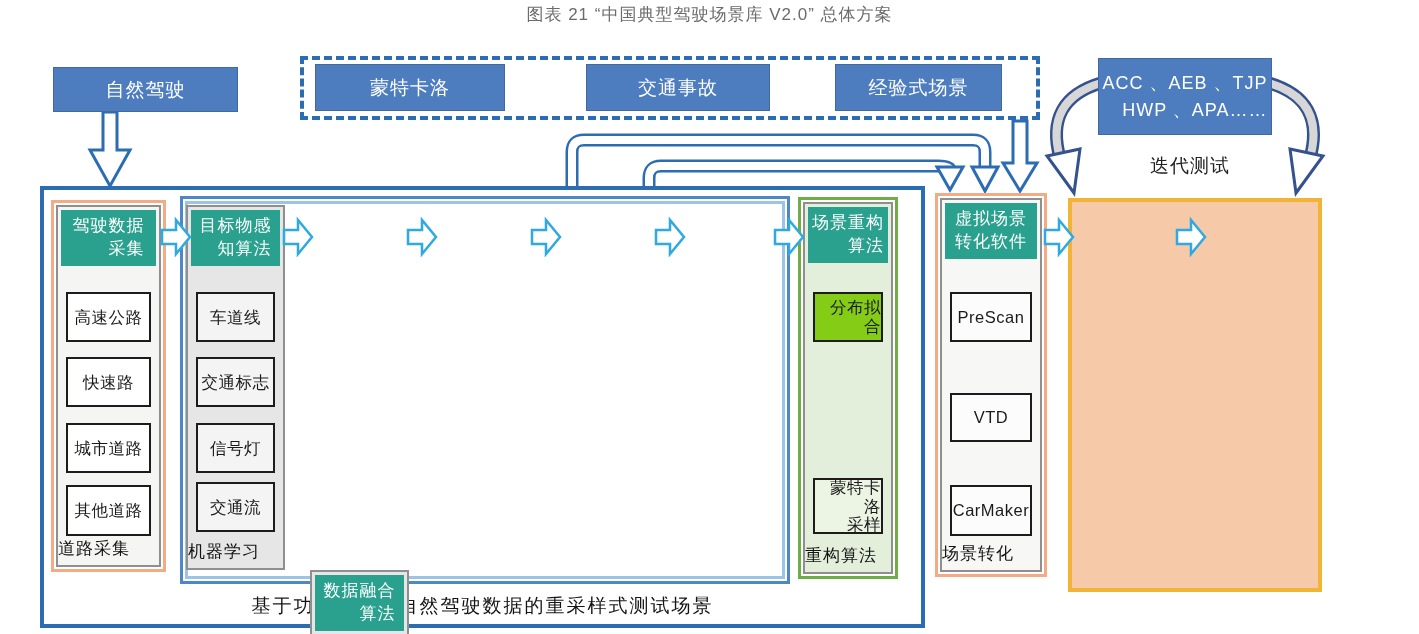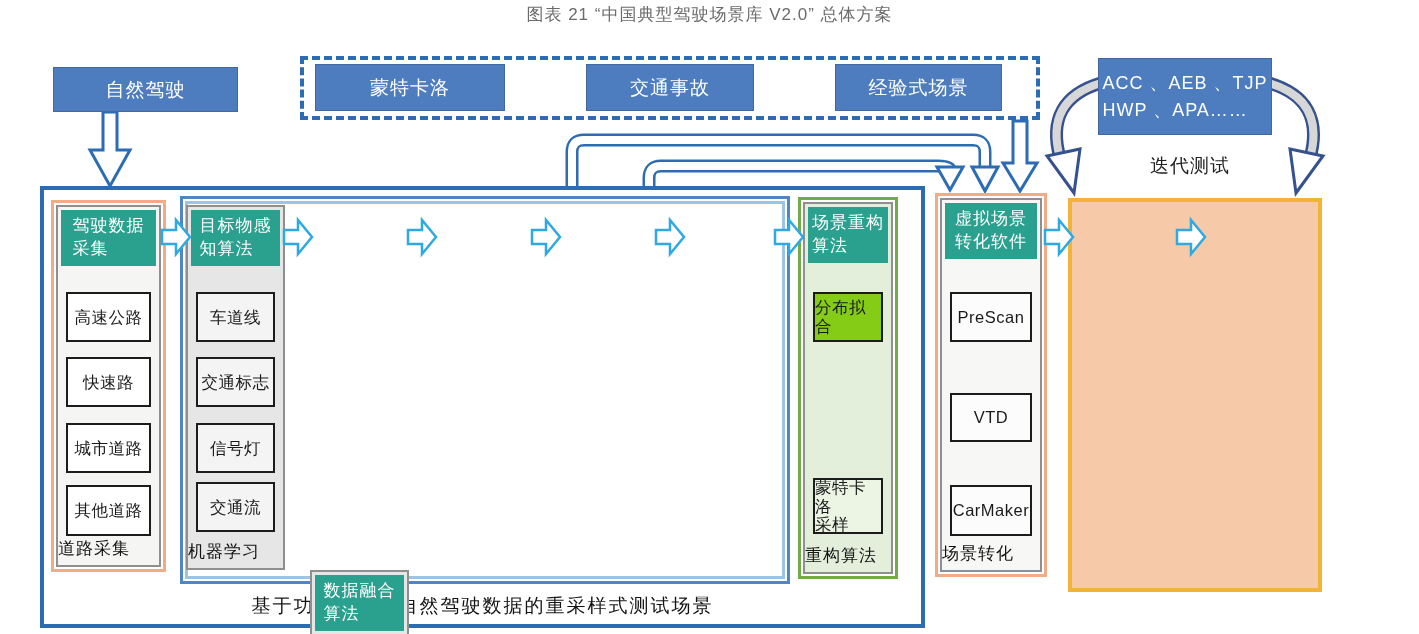--- a/index.html
+++ b/index.html
@@ -1,19 +1,19 @@
 <!DOCTYPE html>
 <html style="--blue: #4D7DBE; --darkblue: #2B6CB3; --teal: #2AA08E; --cyan: #2FA9E1; --orange: #F2AB84; --green: #70AD47; --yellow: #F2B437; --peach: #F6C9A8; --lgreen: #E3EFDA;"><head>
 <meta charset="utf-8">
 <style>
   html,body{margin:0;padding:0;background:#fff;}
   #stage{position:relative;width:1419px;height:634px;background:#fff;overflow:hidden;
          font-family:"Liberation Sans","DejaVu Sans",sans-serif;color:#1a1a1a;}
   .abs{position:absolute;box-sizing:border-box;}
-  .ctr{display:flex;align-items:center;justify-content:center;text-align:left;}
+  .ctr{display:flex;align-items:center;justify-content:center;text-align:right;}
   #title{left:0;top:3px;width:100%;text-align:center;font-size:17px;color:#6b6b6b;letter-spacing:1px;}
   .blue-box{background:var(--blue);color:#fff;font-size:19px;border:1px solid #41699f;
             white-space:pre-line;line-height:1.45;letter-spacing:1px;}
   #dashed-group{border:4px dashed var(--darkblue);}
   #big-container{border:4px solid var(--darkblue);}
   #inner-container{border:3px solid #4E86C6;box-shadow:inset 0 0 0 2px #fff, inset 0 0 0 5px #9DC3E6;}
   #yellow-container{border:4px solid var(--yellow);background:var(--peach);}
   #iter-label{font-size:19px;color:#222;letter-spacing:1px;}
   #bottom-caption{font-size:19px;color:#141414;letter-spacing:2px;text-align:center;}
   svg{position:absolute;left:0;top:0;overflow:visible;}
@@ -75,21 +75,21 @@
     </g>
   </svg>
 
   <div id="big-container" class="abs" style="left:40px;top:186px;width:885px;height:442px;"></div>
   <div id="inner-container" class="abs" style="left:180px;top:196px;width:610px;height:388px;"></div>
   <div id="yellow-container" class="abs" style="left:1068px;top:198px;width:254px;height:394px;"></div>
   <div id="dashed-group" class="abs" style="left:300px;top:56px;width:740px;height:64px;"></div>
 
   <div class="abs ctr blue-box" style="left:53px;top:67px;width:185px;height:45px;">自然驾驶</div>
   <div class="abs ctr blue-box" style="left:315px;top:64px;width:190px;height:47px;">蒙特卡洛</div>
-  <div class="abs ctr blue-box" style="left:586px;top:64px;width:168px;height:47px;">交通事故</div>
+  <div class="abs ctr blue-box" style="left:586px;top:64px;width:184px;height:47px;">交通事故</div>
   <div class="abs ctr blue-box" style="left:835px;top:64px;width:167px;height:47px;">经验式场景</div>
   <div class="abs ctr blue-box" style="left:1098px;top:58px;width:174px;height:77px;font-size:18px;">ACC 、AEB 、TJP
 HWP 、APA……</div>
   <div id="iter-label" class="abs ctr" style="left:1130px;top:153px;width:120px;height:26px;">迭代测试</div>
 
   <div id="columns-layer">
       <div class="abs col-wrap orange" style="left: 51px; top: 200px; width: 115px; height: 372px; z-index: 4;">
         <div class="col-inner" style="background: rgb(245, 245, 244);">
           <div class="col-header ctr">驾驶数据
 采集</div>

